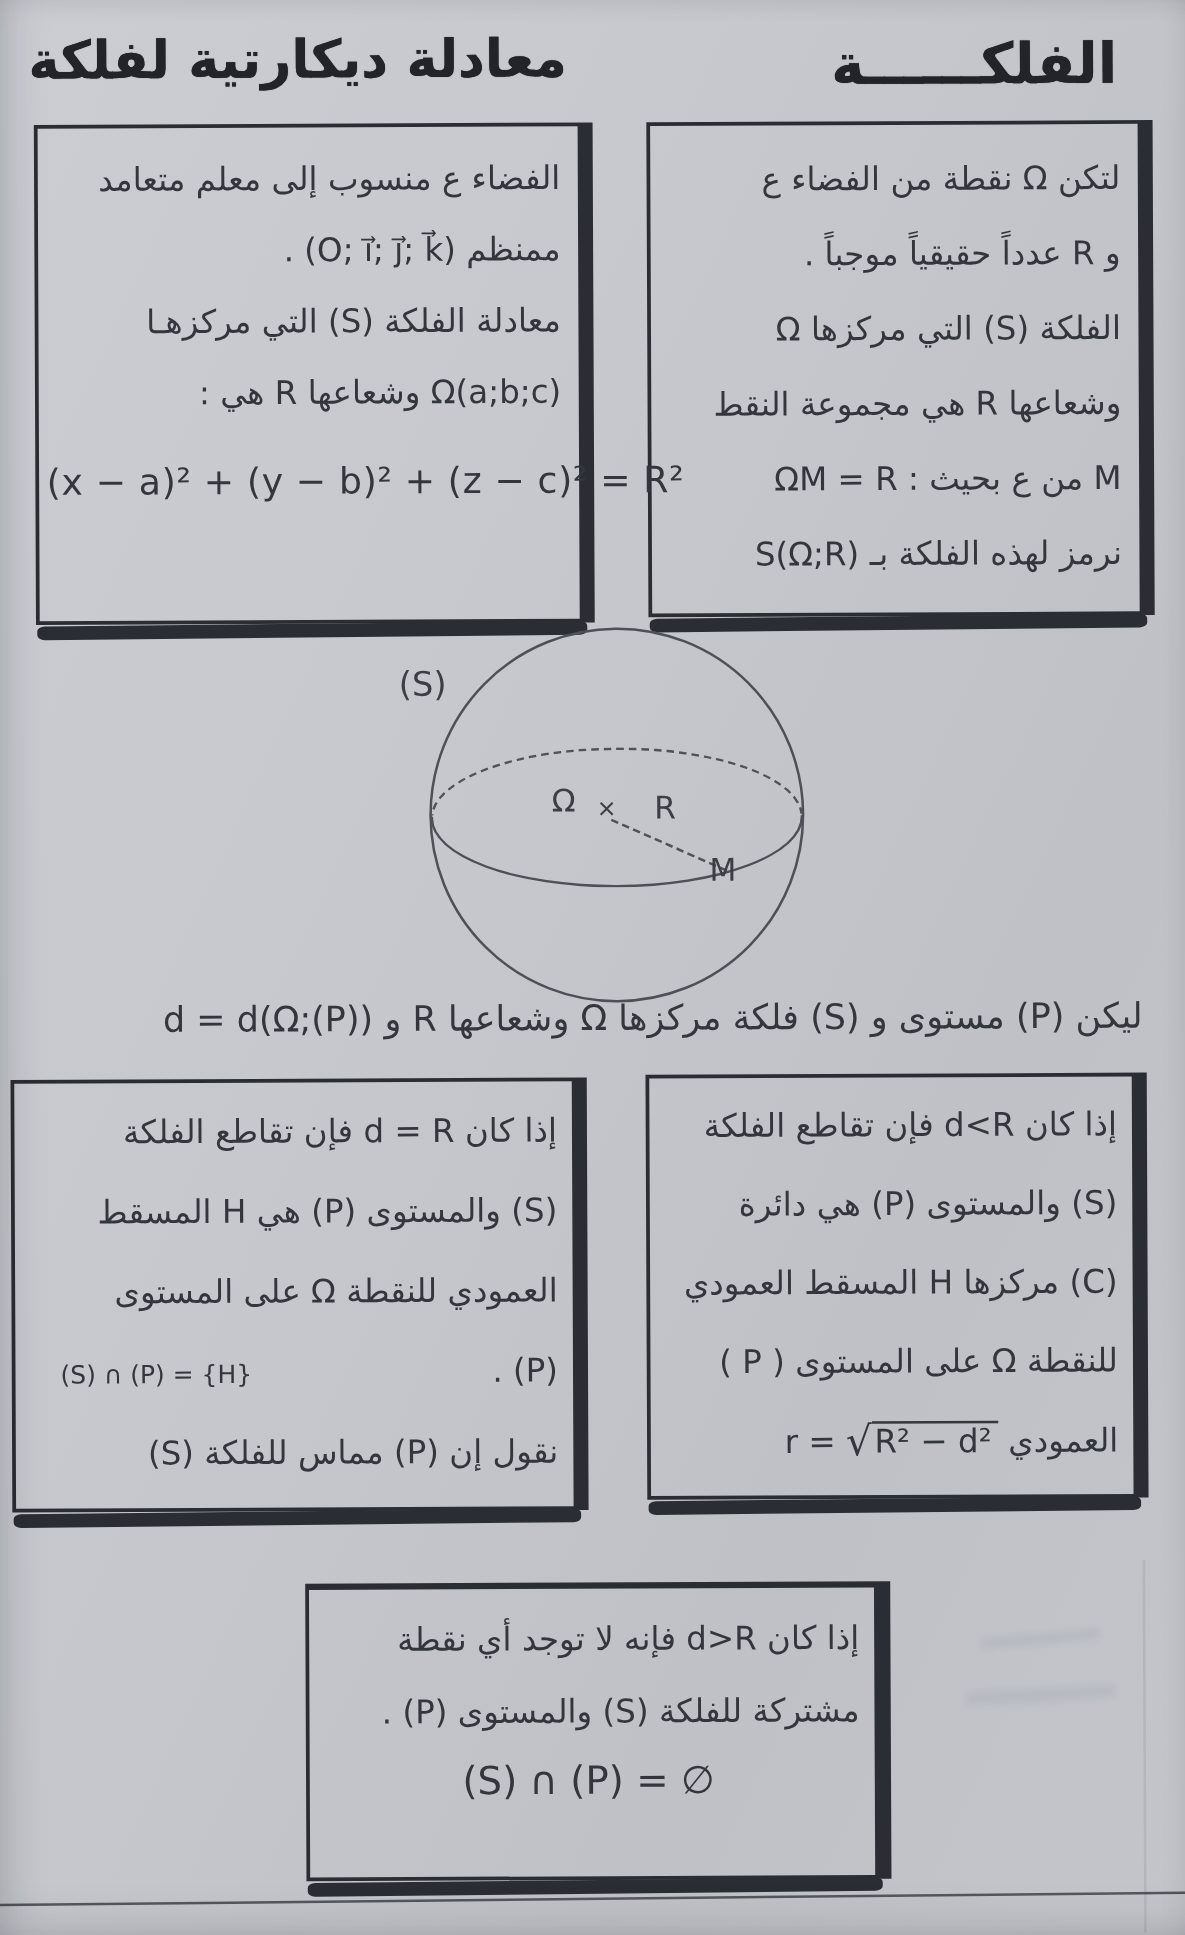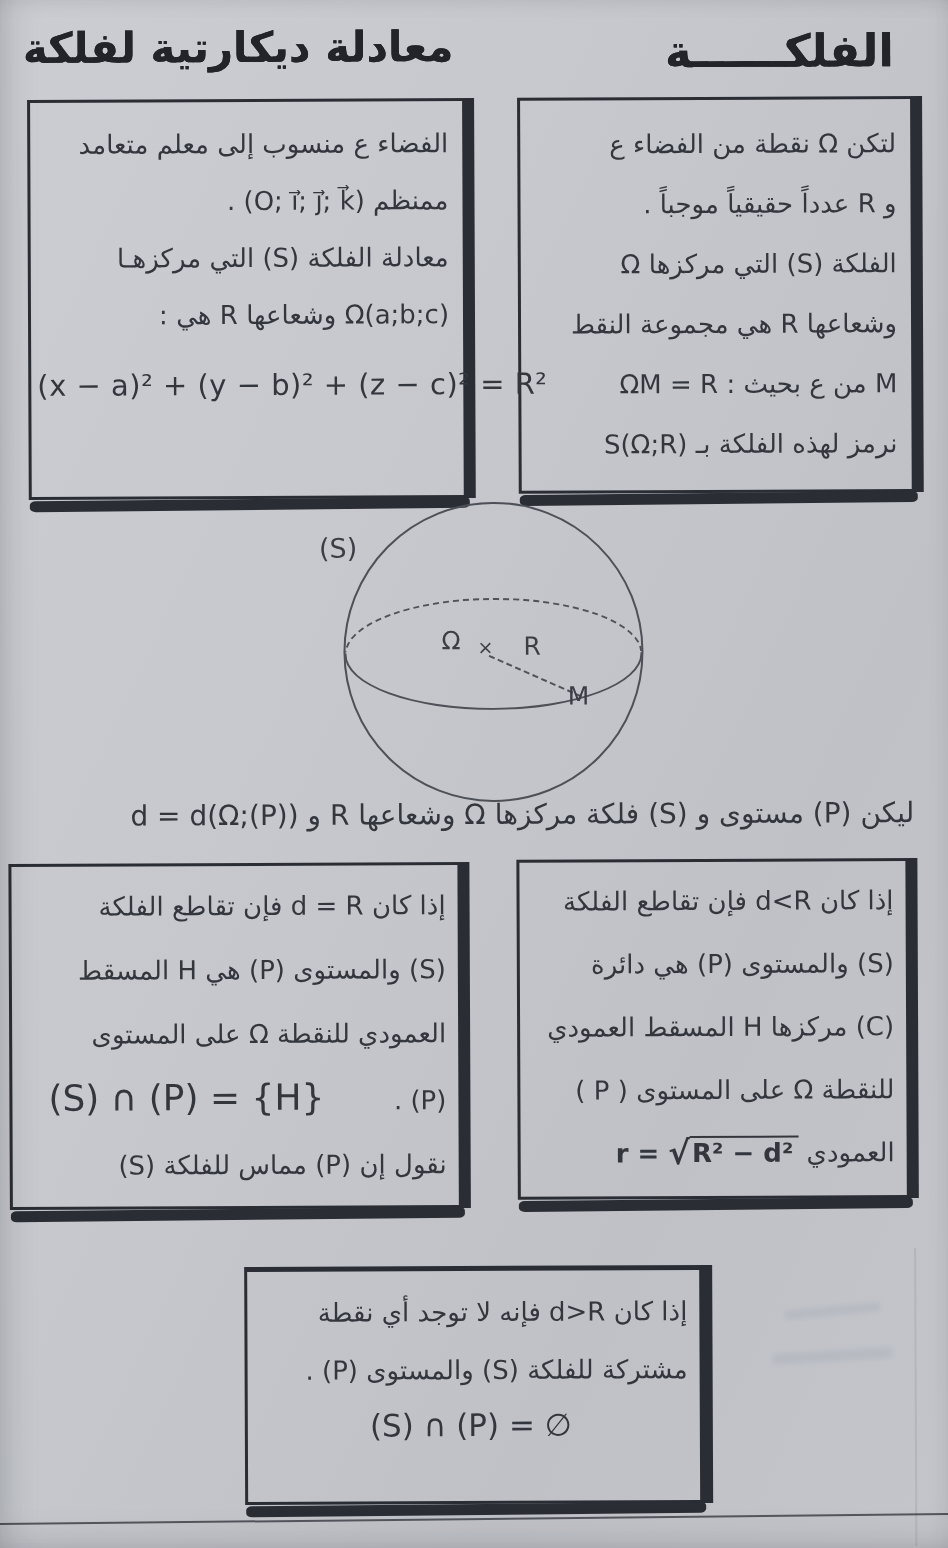--- a/index.html
+++ b/index.html
@@ -32,27 +32,27 @@
   .box-def .line{line-height:60px;}
   .box-cart{left:30px;top:98px;width:412px;height:380px;padding:14px 14px 0 6px;}
   .box-cart .line{line-height:57px;}
   .box-cart .eq{margin-top:24px;font-size:29px;letter-spacing:.5px;}
 
   .box-circle{left:516px;top:860px;width:368px;height:326px;padding:8px 12px 0 6px;}
   .box-circle .line{line-height:63px;}
   .box-tangent{left:8px;top:862px;width:428px;height:332px;padding:8px 12px 0 6px;}
   .box-tangent .line{line-height:64px;}
   .split{display:flex;justify-content:space-between;align-items:baseline;padding-left:30px;}
-  .split .eqpart{direction:ltr;font-size:36px;}
+  .split .eqpart{direction:ltr;font-size:20px;}
   .box-empty{left:242px;top:1266px;width:434px;height:218px;padding:12px 12px 0 6px;
     border-top-width:5px;border-right-width:13px;}
   .box-empty .line{line-height:58px;}
   .box-empty .eq{margin-top:8px;font-size:31px;}
 
-  .sqrt-wrap{direction:ltr;display:inline-block;margin-left:6px;font-weight:bold;}
+  .sqrt-wrap{direction:ltr;display:inline-block;margin-left:6px;}
   .sqrt-sym{font-size:1.25em;vertical-align:-2px;}
   .radicand{border-top:2.2px solid #34363e;padding:0 5px 0 2px;}
 
   
   .diagram{position:absolute;left:344px;top:502px;width:300px;height:300px;}
   .sphere-circle{position:absolute;inset:0;border:2.6px solid #4e5058;border-radius:50%;}
   .equator{position:absolute;left:1px;right:1px;top:96px;height:112px;}
   .equator-top,.equator-bottom{position:absolute;inset:0;border-radius:50%;}
   .equator-top{border:2.2px dashed #50525a;clip-path:inset(0 0 52% 0);}
   .equator-bottom{border:2.6px solid #4e5058;clip-path:inset(49% 0 0 0);}

